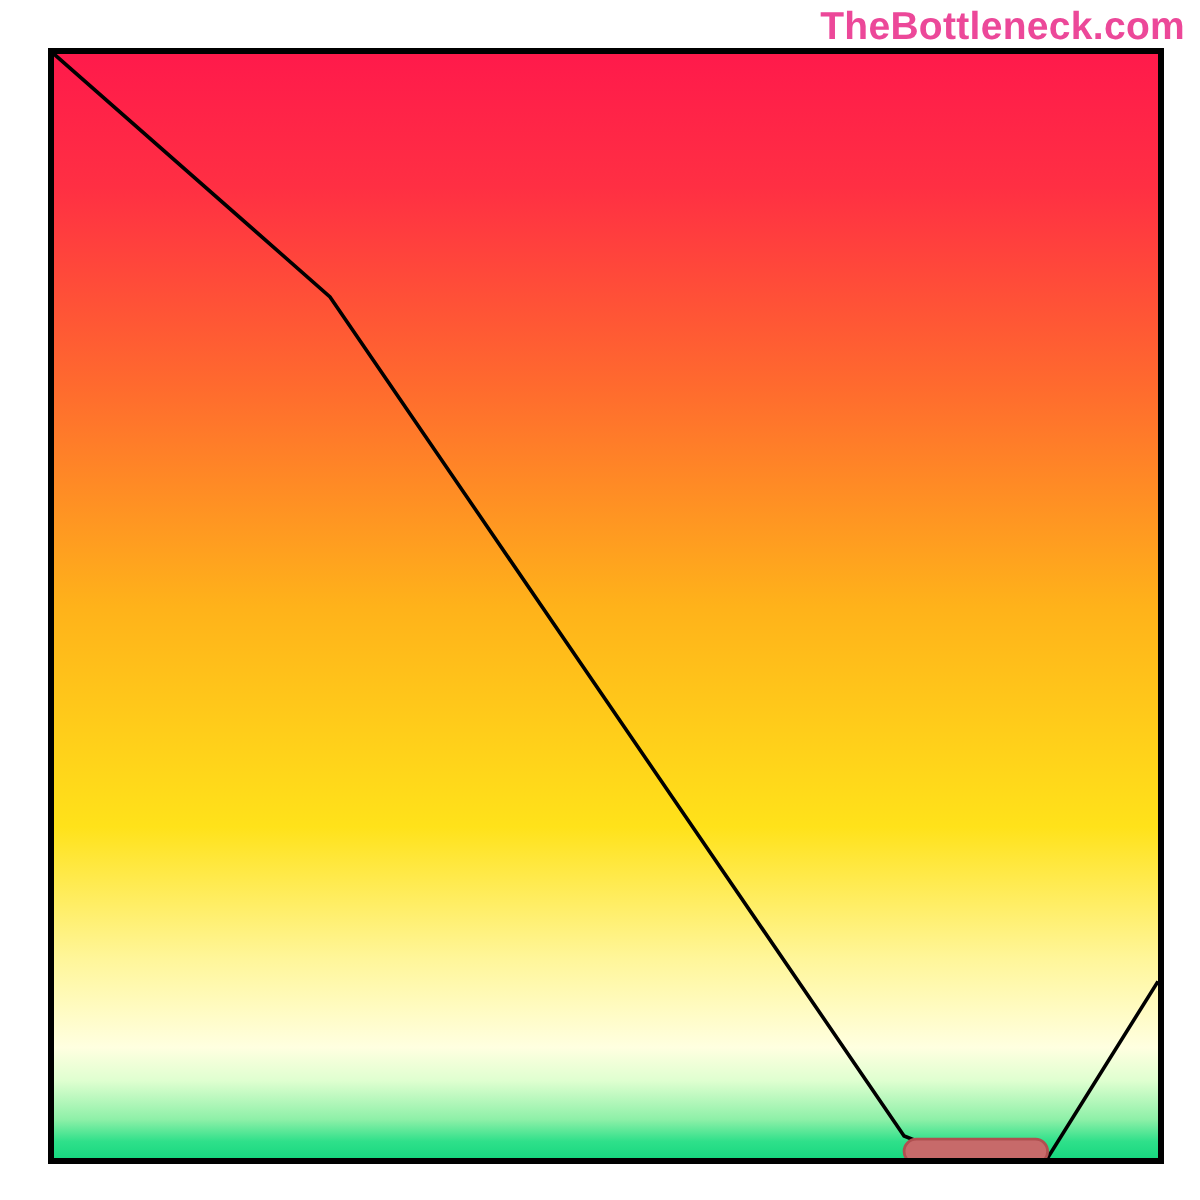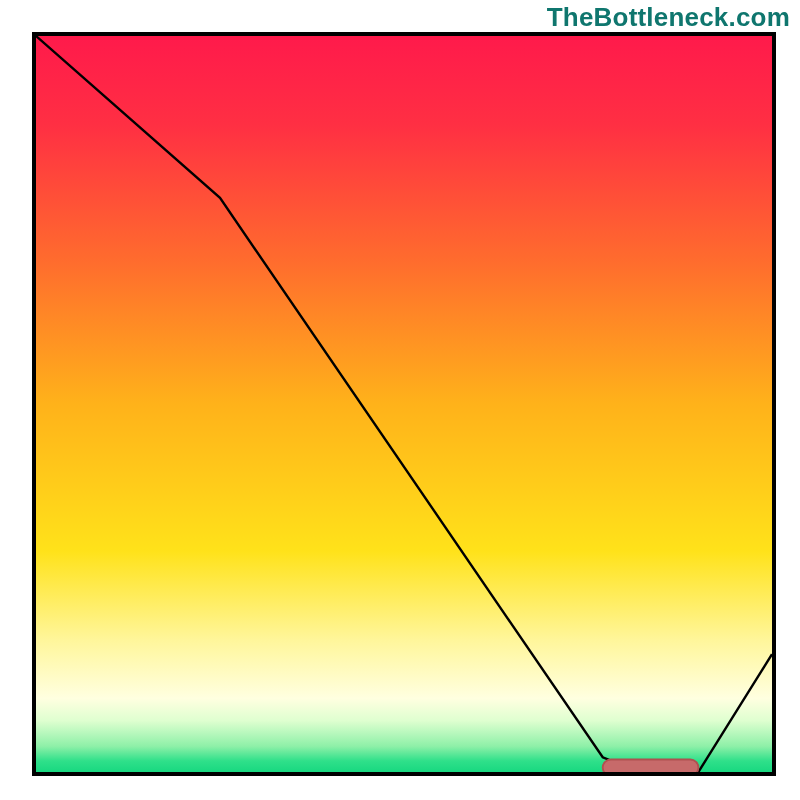--- a/index.html
+++ b/index.html
@@ -15,21 +15,21 @@
     position: relative;
     width: 800px;
     height: 800px;
   }
   .watermark {
     position: absolute;
     top: 2px;
     right: 10px;
     font-size: 26px;
     font-weight: 600;
-    color: #0f766e;
+    color: #ec4899;
     letter-spacing: 0.2px;
     user-select: none;
   }
   .plot-outer {
     position: absolute;
     left: 32px;
     top: 32px;
     width: 744px;
     height: 744px;
     box-sizing: border-box;

